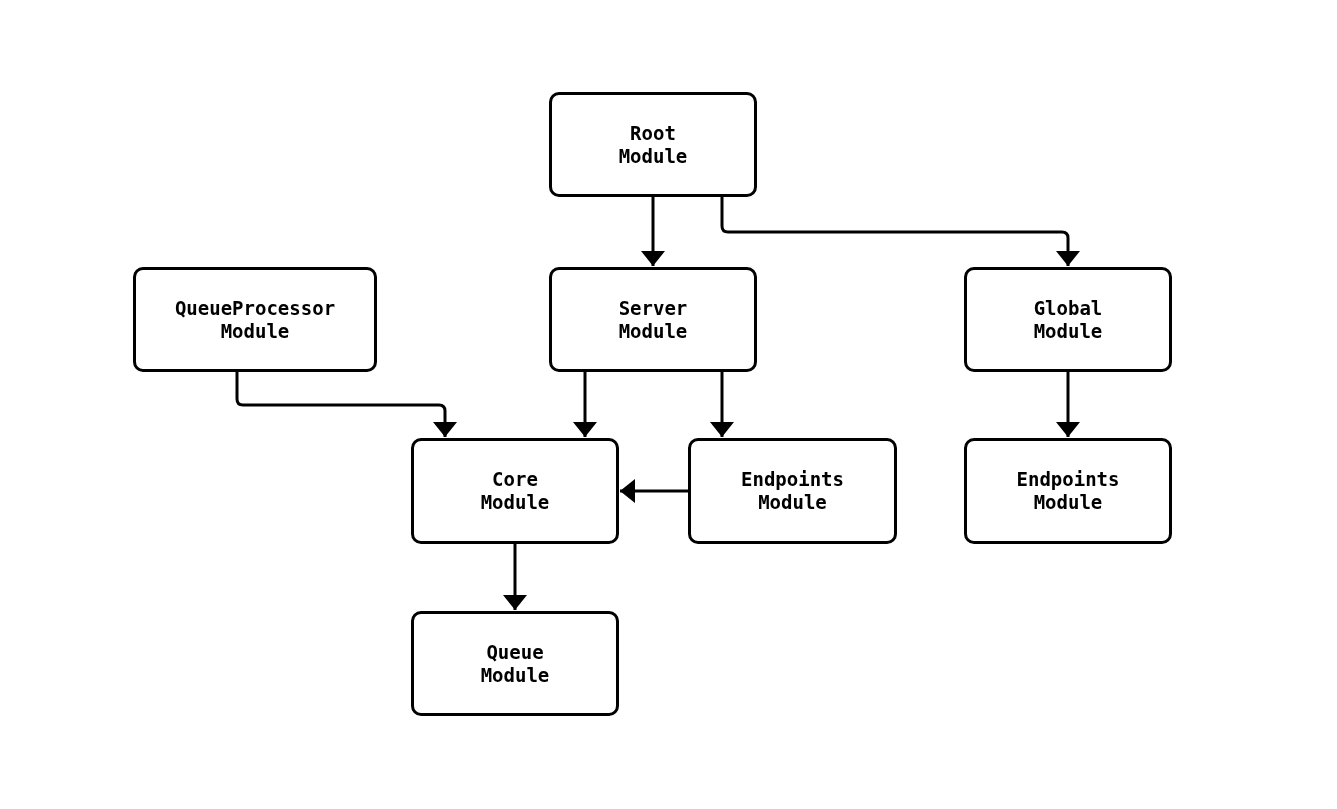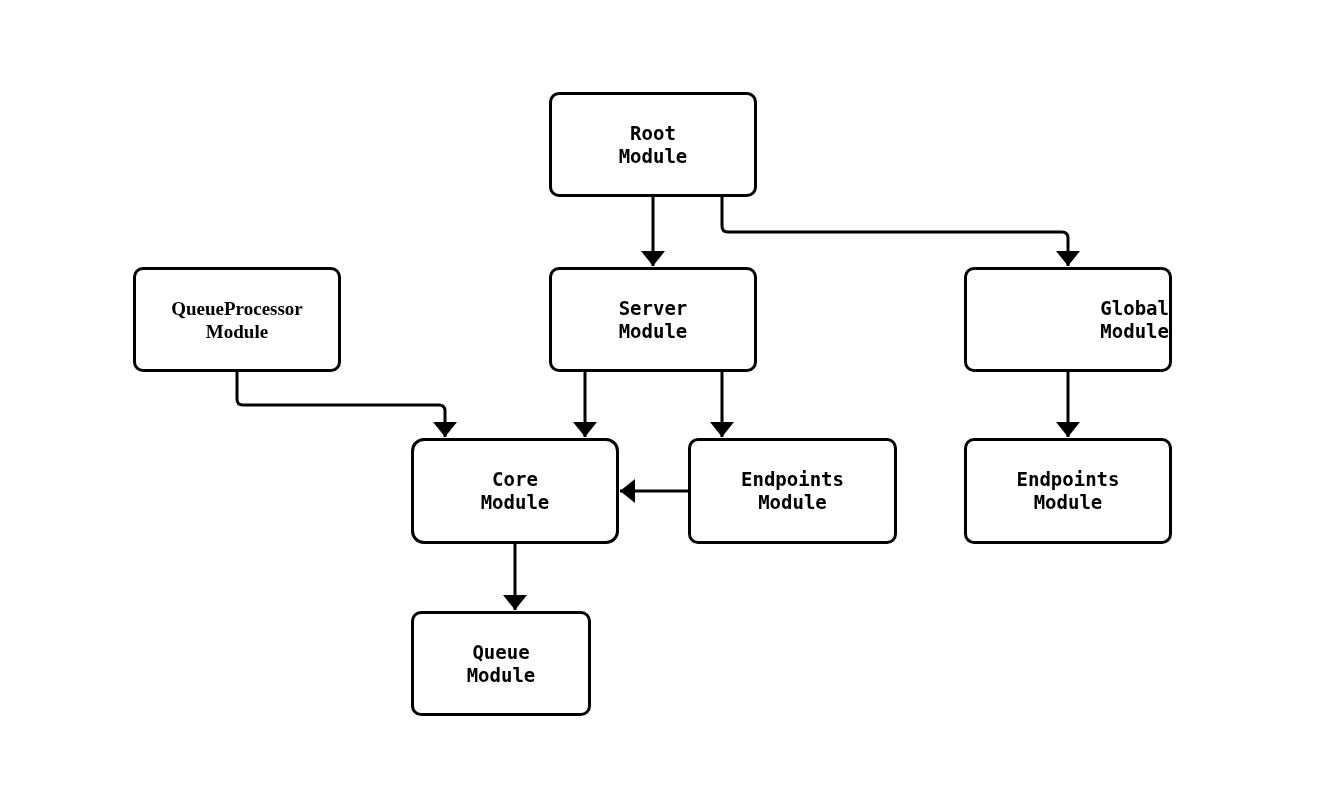--- a/index.html
+++ b/index.html
@@ -65,42 +65,42 @@
         <path d="M688,491 L620,491" class="edge-path" stroke="#000000" marker-end="url(#arrowhead)"></path>
         <path d="M1068,372 L1068,437" class="edge-path" stroke="#000000" marker-end="url(#arrowhead)"></path>
         <path d="M515,544 L515,610" class="edge-path" stroke="#000000" marker-end="url(#arrowhead)"></path>
       </g>
   </svg>
   <div id="nodes">
       <div class="node" style="left: 549px; top: 92px; width: 208px; height: 105px;">
         <div class="node-label">Root
 Module</div>
       </div>
-      <div class="node" style="left: 133px; top: 267px; width: 208px; height: 105px; font-family: Liberation Serif, serif;">
+      <div class="node" style="left: 133px; top: 267px; width: 244px; height: 105px;">
         <div class="node-label">QueueProcessor
 Module</div>
       </div>
       <div class="node" style="left: 549px; top: 267px; width: 208px; height: 105px; text-align: right;">
         <div class="node-label">Server
 Module</div>
       </div>
-      <div class="node" style="left: 964px; top: 267px; width: 208px; height: 105px; justify-content: flex-end;">
+      <div class="node" style="left: 964px; top: 267px; width: 208px; height: 105px;">
         <div class="node-label">Global
 Module</div>
       </div>
-      <div class="node" style="left: 411px; top: 438px; width: 208px; height: 106px; border-radius: 13px;">
+      <div class="node" style="left: 411px; top: 438px; width: 208px; height: 106px;">
         <div class="node-label">Core
 Module</div>
       </div>
       <div class="node" style="left: 688px; top: 438px; width: 209px; height: 106px;">
         <div class="node-label">Endpoints
 Module</div>
       </div>
       <div class="node" style="left: 964px; top: 438px; width: 208px; height: 106px;">
         <div class="node-label">Endpoints
 Module</div>
       </div>
-      <div class="node" style="left: 411px; top: 611px; width: 180px; height: 105px;">
+      <div class="node" style="left: 411px; top: 611px; width: 208px; height: 105px;">
         <div class="node-label">Queue
 Module</div>
       </div>
     </div>
 </div>
 
 </body></html>

